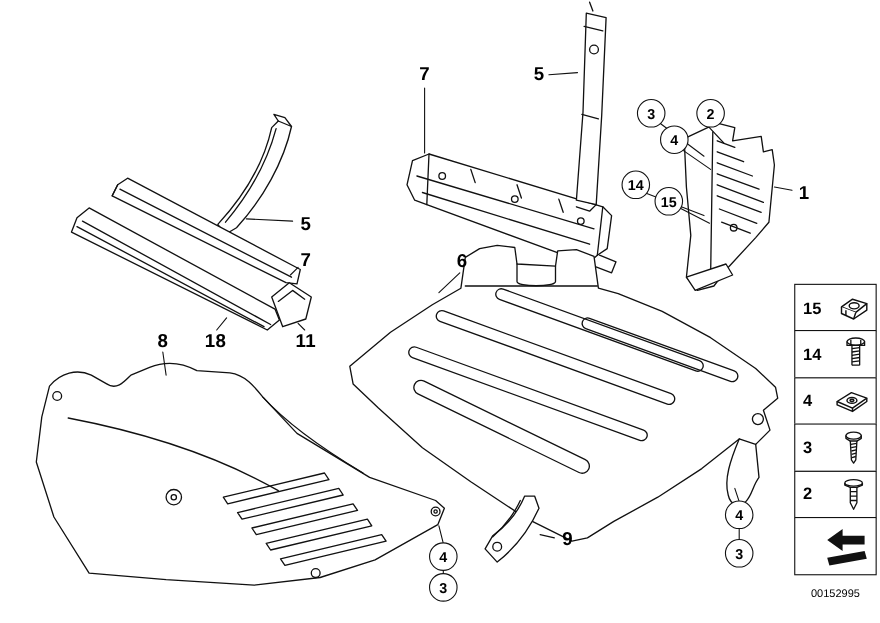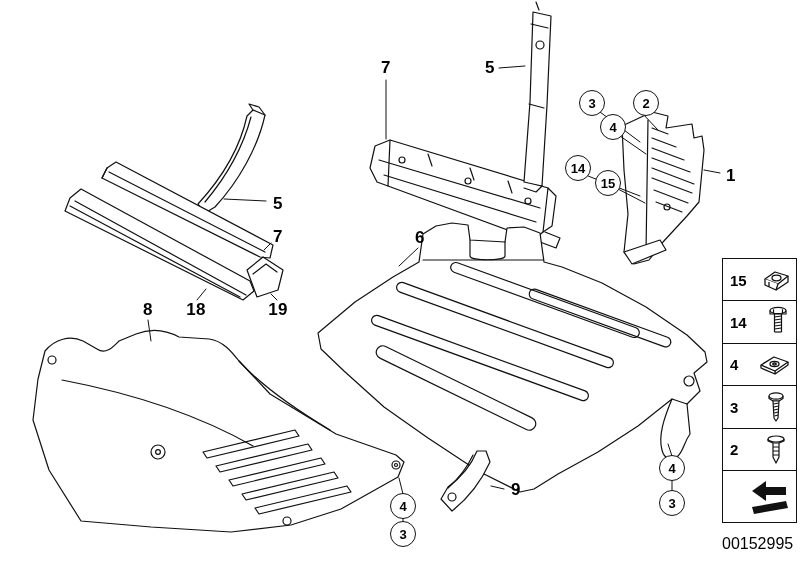--- a/index.html
+++ b/index.html
@@ -16,21 +16,21 @@
   }
   .legend { position:absolute; left:722px; top:258px; width:75px; z-index:4; }
   .legend-box {
     border:1.6px solid #111; background:#fff; height:44px;
     display:flex; align-items:center; padding:0 3px 0 7px; margin-top:-1.6px;
   }
   .legend-box:first-child { margin-top:0; }
   .legend-num { font-weight:bold; font-size:15px; width:24px; flex:none; }
   .legend-icon { margin-left:auto; display:flex; align-items:center; }
   .legend-box.arrow-box { height:53px; justify-content:center; padding:0 4px; }
-  .diagram-id { position:absolute; left:722px; top:535px; width:75px; text-align:left; font-size:16px; z-index:4; }
+  .diagram-id { position:absolute; left:722px; top:535px; width:75px; text-align:center; font-size:10px; z-index:4; }
 </style>
 </head>
 <body>
 
 <div class="stage">
 
   <svg class="art" width="800" height="566" viewBox="0 0 800 566" fill="none" stroke="#111" stroke-width="1.2" stroke-linejoin="round" stroke-linecap="round">
 
     <g>
       <path fill="#fff" d="M253,110 L265,115 C258,147 239,181 215,207 L205,213 L198,204 C221,179 240,148 247,116 Z"></path>
@@ -156,21 +156,21 @@
       <path d="M403,522 L403,518"></path>
     </g>
   </svg>
 
   <div class="callout plain" style="left:386px;top:68px">7</div>
   <div class="callout plain" style="left:490px;top:68px">5</div>
   <div class="callout plain" style="left:731px;top:176px">1</div>
   <div class="callout plain" style="left:278px;top:204px">5</div>
   <div class="callout plain" style="left:278px;top:237px">7</div>
   <div class="callout plain" style="left:196px;top:310px">18</div>
-  <div class="callout plain" style="left:278px;top:310px">19</div>
+  <div class="callout plain" style="left:278px;top:310px">11</div>
   <div class="callout plain" style="left:148px;top:310px">8</div>
   <div class="callout plain" style="left:420px;top:238px">6</div>
   <div class="callout plain" style="left:516px;top:490px">9</div>
 
   <div class="callout circled" style="left:592px;top:103px">3</div>
   <div class="callout circled" style="left:646px;top:103px">2</div>
   <div class="callout circled" style="left:613px;top:127px">4</div>
   <div class="callout circled" style="left:578px;top:168px">14</div>
   <div class="callout circled" style="left:608px;top:183px">15</div>
   <div class="callout circled" style="left:672px;top:468px">4</div>

